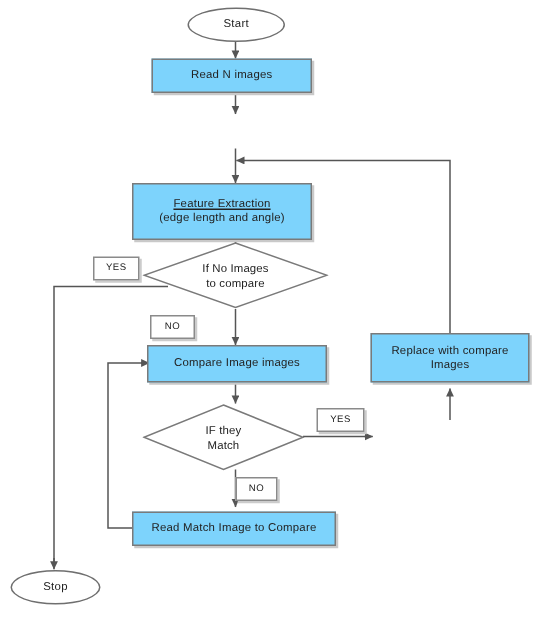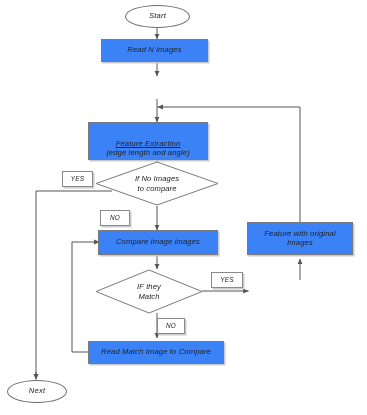--- a/index.html
+++ b/index.html
@@ -5,37 +5,36 @@
   html,body{margin:0;padding:0;background:#ffffff;}
   body{
     width:367px;height:415px;
     font-family:"Liberation Sans", sans-serif;
     overflow:hidden;
   }
   #flow-root{
     position:relative;
     width:315px;height:415px;
     background:#ffffff;
-    font-style:italic;
   }
   #edges{position:absolute;left:0;top:0;width:367px;height:415px;}
 
   .node{
     position:absolute;
     box-sizing:border-box;
     display:flex;
     align-items:center;
     justify-content:center;
     text-align:center;
     color:#222222;
     line-height:1.18;
   }
   .box{
     border:1px solid #7a7a7a;
-    background:#3b82f6;
+    background:#7dd3fc;
     box-shadow:1.5px 1.5px 0 0 #c9c9c9;
     font-size:7.6px;
     letter-spacing:.15px;
     padding:1px 3px;
   }
   .tag{
     border:1px solid #8a8a8a;
     background:#ffffff;
     box-shadow:1.5px 1.5px 0 0 #cccccc;
     font-size:6.4px;
@@ -111,21 +110,21 @@
 
   <div class="node term" style="left:125px;top:5px;width:65px;height:23px;">
     <span>Start</span>
   </div>
 
   <div class="node box" style="left:101px;top:39px;width:107px;height:23px;">
     <span>Read N images</span>
   </div>
 
 
-  <div class="node box" style="left:88px;top:122px;width:120px;height:38px;flex-direction:column;justify-content:flex-end;">
+  <div class="node box" style="left:88px;top:122px;width:120px;height:38px;flex-direction:column;">
     <span class="u-head">Feature  Extraction</span>
     <span class="sub">(edge length and angle)</span>
   </div>
 
   <div class="diamond-wrap" style="left:95px;top:161px;width:124px;height:45px;justify-content:center;">
     <svg width="124" height="45" viewBox="0 0 124 45">
       <polygon points="62,1 123,22.5 62,44 1,22.5" fill="#ffffff" stroke="#7a7a7a" stroke-width="1"></polygon>
     </svg>
     <span class="diamond-label">If No Images
 to compare</span>
@@ -154,25 +153,25 @@
   <div class="node tag" style="left:211px;top:272px;width:32px;height:16px;">
     <span>YES</span>
   </div>
 
   <div class="node tag" style="left:157px;top:318px;width:28px;height:16px;">
     <span>NO</span>
   </div>
 
 
   <div class="node box" style="left:247px;top:222px;width:106px;height:33px;flex-direction:column;">
-    <span>Feature with original</span>
+    <span>Replace with compare</span>
     <span>Images</span>
   </div>
 
   <div class="node box" style="left:88px;top:341px;width:136px;height:23px;">
     <span>Read Match Image to Compare</span>
   </div>
 
   <div class="node term" style="left:7px;top:380px;width:60px;height:23px;">
-    <span>Next</span>
+    <span>Stop</span>
   </div>
 
 </div>
 
 </body></html>

